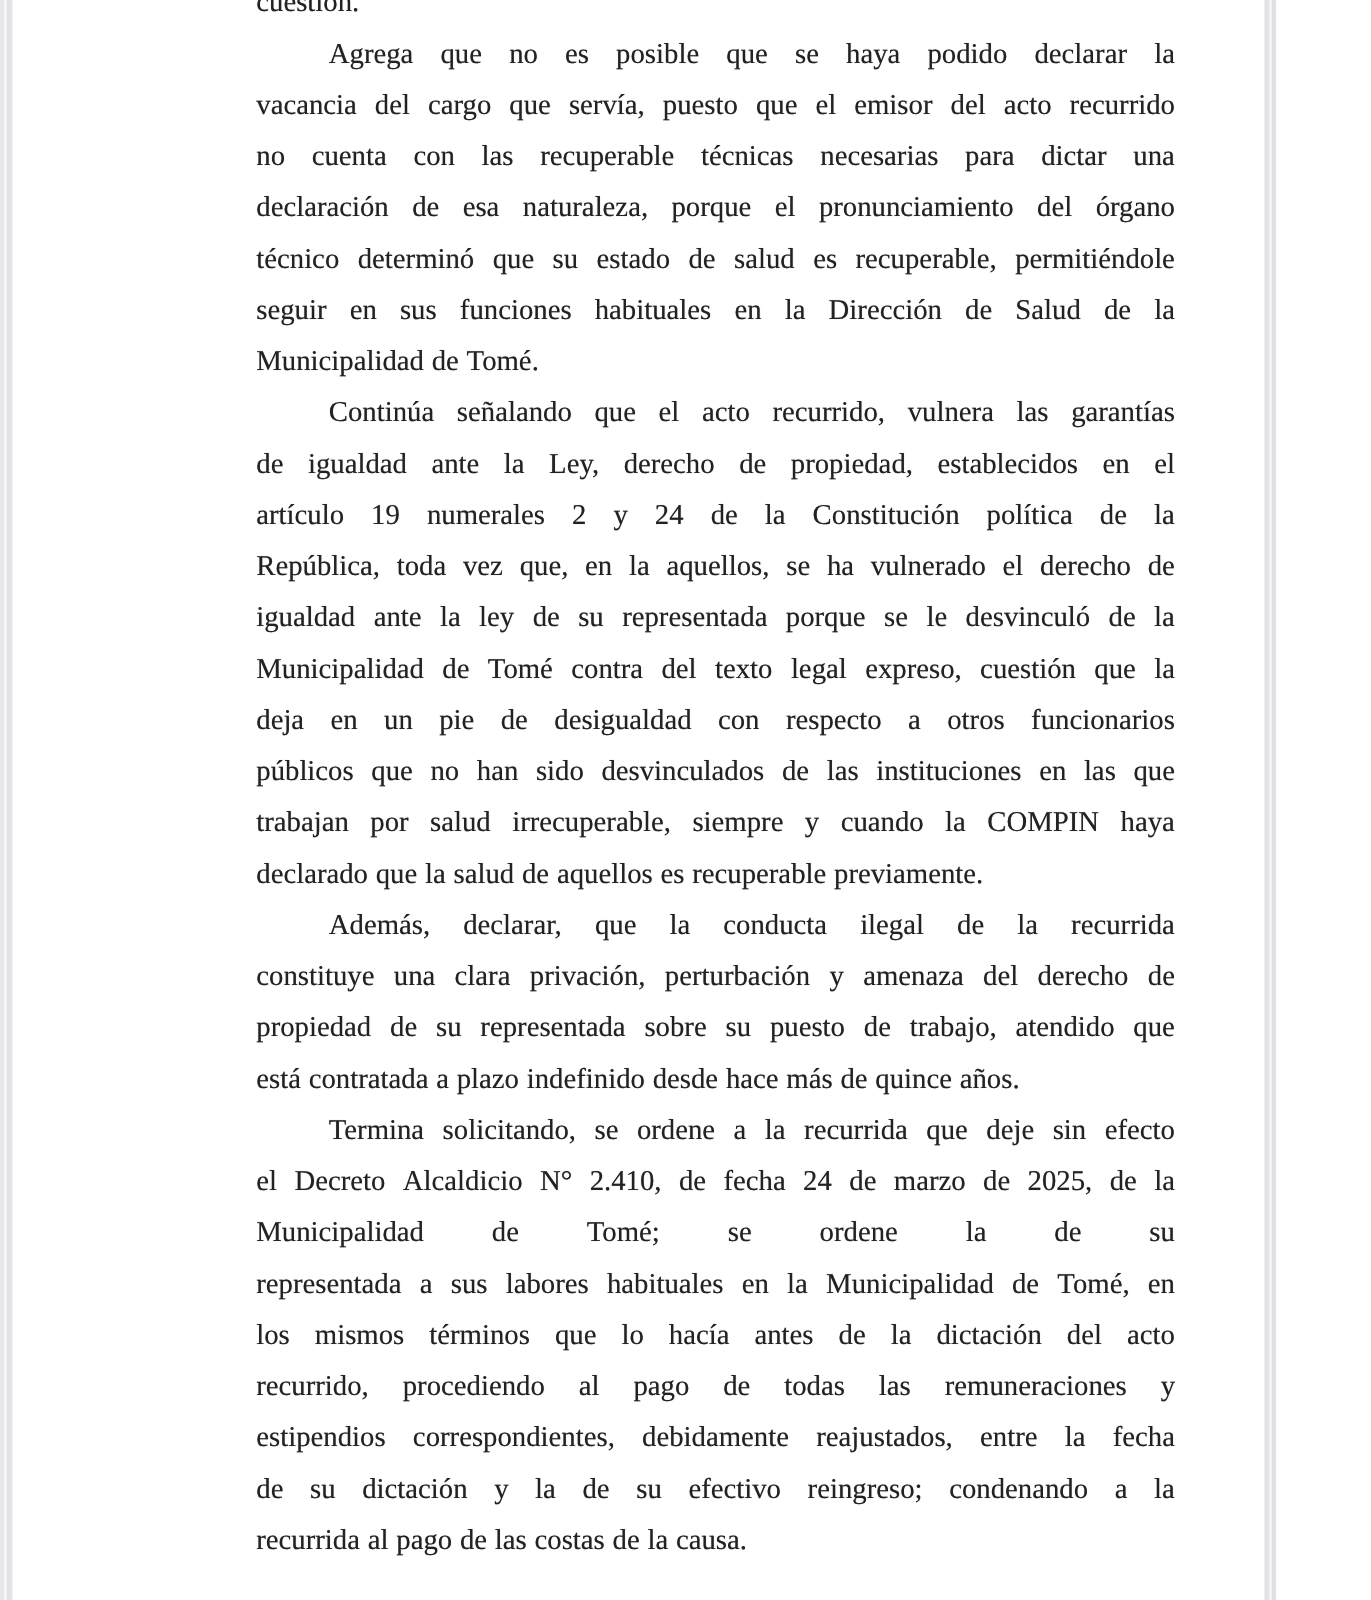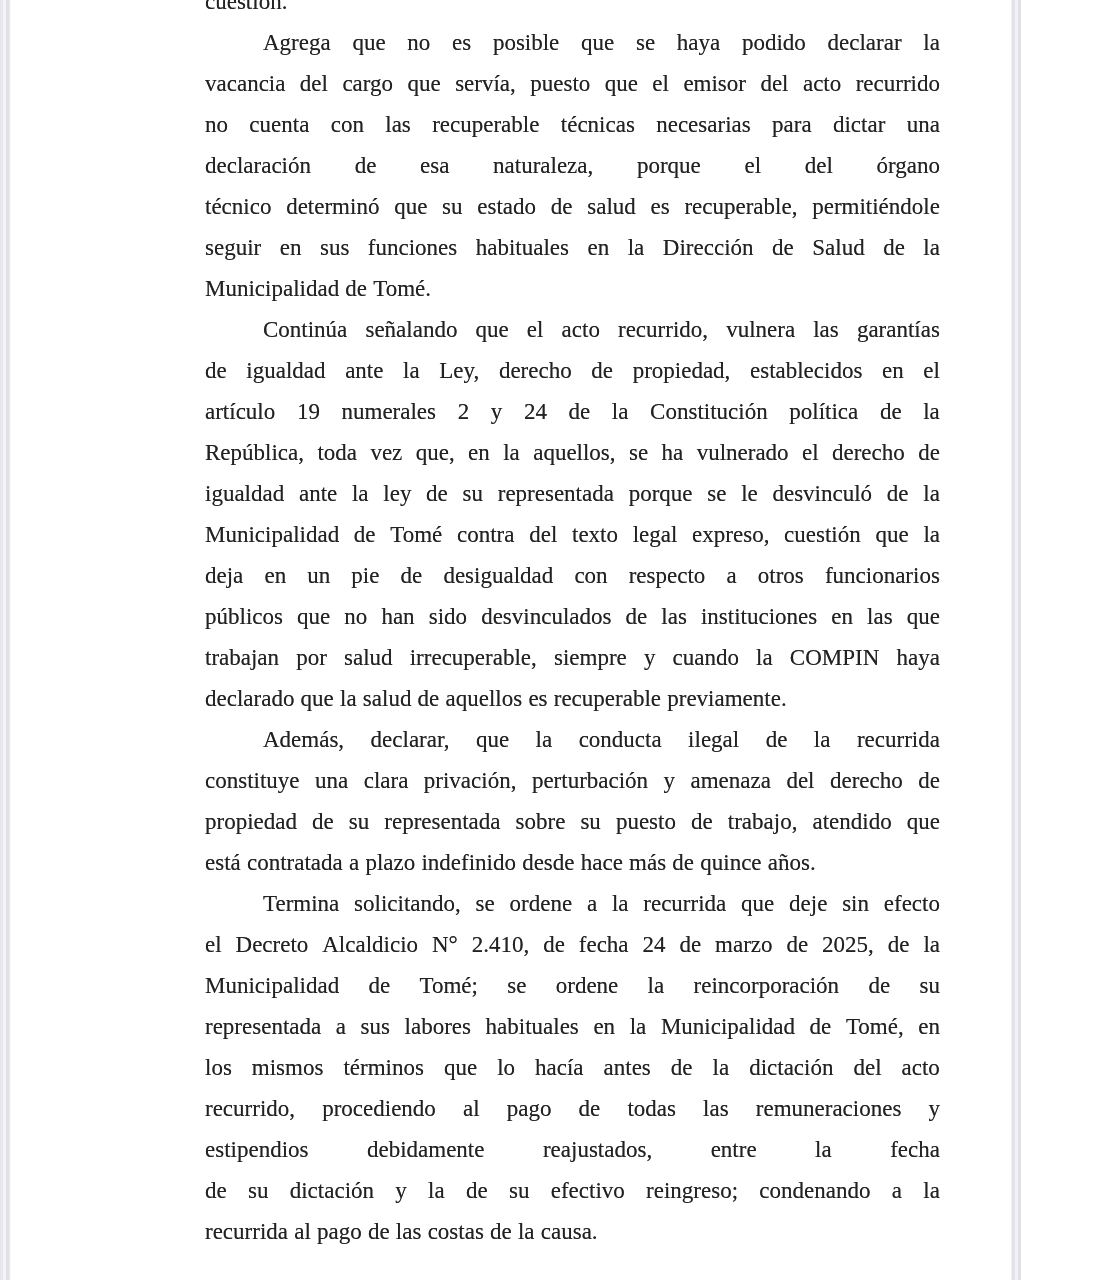--- a/index.html
+++ b/index.html
@@ -117,20 +117,21 @@
           <span class="word">dictar</span>
           <span class="word">una</span>
         </div>
         <div class="line">
           <span class="word">declaración</span>
           <span class="word">de</span>
           <span class="word">esa</span>
           <span class="word">naturaleza,</span>
           <span class="word">porque</span>
           <span class="word">el</span>
+          <span class="word">pronunciamiento</span>
           <span class="word">del</span>
           <span class="word">órgano</span>
         </div>
         <div class="line">
           <span class="word">técnico</span>
           <span class="word">determinó</span>
           <span class="word">que</span>
           <span class="word">su</span>
           <span class="word">estado</span>
           <span class="word">de</span>
@@ -373,21 +374,20 @@
           <span class="word">de</span>
           <span class="word">la</span>
         </div>
         <div class="line">
           <span class="word">Municipalidad</span>
           <span class="word">de</span>
           <span class="word">Tomé;</span>
           <span class="word">se</span>
           <span class="word">ordene</span>
           <span class="word">la</span>
-          <span class="word">reincorporación</span>
           <span class="word">de</span>
           <span class="word">su</span>
         </div>
         <div class="line">
           <span class="word">representada</span>
           <span class="word">a</span>
           <span class="word">sus</span>
           <span class="word">labores</span>
           <span class="word">habituales</span>
           <span class="word">en</span>
@@ -417,20 +417,21 @@
           <span class="word">al</span>
           <span class="word">pago</span>
           <span class="word">de</span>
           <span class="word">todas</span>
           <span class="word">las</span>
           <span class="word">remuneraciones</span>
           <span class="word">y</span>
         </div>
         <div class="line">
           <span class="word">estipendios</span>
+          <span class="word">correspondientes,</span>
           <span class="word">debidamente</span>
           <span class="word">reajustados,</span>
           <span class="word">entre</span>
           <span class="word">la</span>
           <span class="word">fecha</span>
         </div>
         <div class="line">
           <span class="word">de</span>
           <span class="word">su</span>
           <span class="word">dictación</span>

